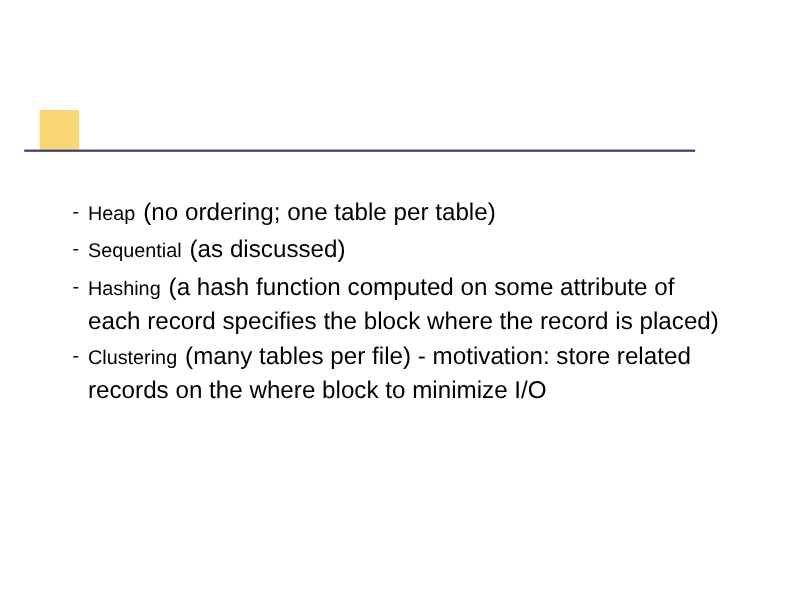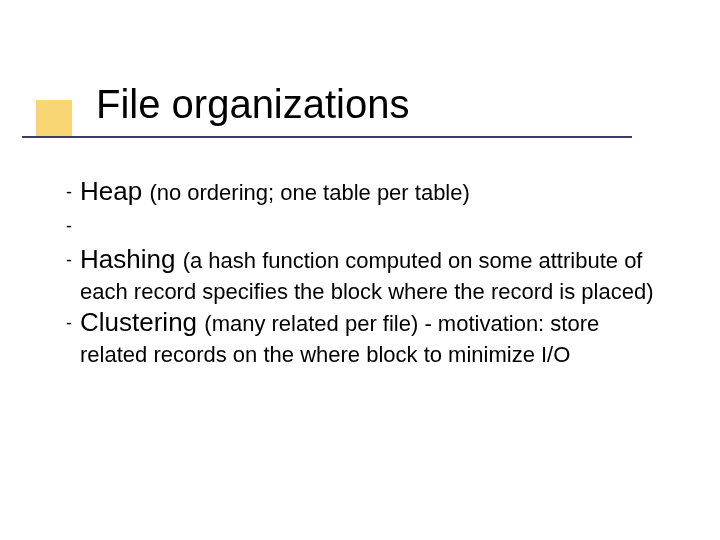--- a/index.html
+++ b/index.html
@@ -63,61 +63,62 @@
     font-size: 18px;
     color: #000;
     line-height: 32px;
   }
   .body {
     font-size: 26px;
     color: #000;
     line-height: 1.18;
   }
   .body .name {
-    font-size: 26px;
+    font-size: 18px;
   }
   .body .paren, .body .note, .body .dash {
     font-size: 22px;
   }
 </style>
 </head>
 <body>
 <div class="slide">
 
   <div class="accent-block"></div>
 
-  <div class="title-wrap">
-    <div class="title">File organizations</div>
-  </div>
   <div class="title-underline"></div>
 
   <div class="content">
 
     <div class="item">
       <div class="bullet">-</div>
       <div class="body">
         <span class="name">Heap</span>
         <span class="paren">(</span><span class="note">no ordering; one table per table</span><span class="paren">)</span>
       </div>
     </div>
 
     <div class="item">
       <div class="bullet">-</div>
+      <div class="body">
+        <span class="name">Sequential</span>
+        <span class="paren">(</span><span class="note">as discussed</span><span class="paren">)</span>
+      </div>
     </div>
 
     <div class="item">
       <div class="bullet">-</div>
       <div class="body">
         <span class="name">Hashing</span>
         <span class="paren">(</span><span class="note">a hash function computed on some attribute of each record specifies the block where the record is placed</span><span class="paren">)</span>
       </div>
     </div>
 
     <div class="item">
       <div class="bullet">-</div>
       <div class="body">
         <span class="name">Clustering</span>
-        <span class="paren">(</span><span class="note">many related per file</span><span class="paren">)</span><span class="dash"> - </span><span class="note">motivation: store related records on the where block to minimize I/O</span>
+        <span class="paren">(</span><span class="note">many tables per file</span><span class="paren">)</span><span class="dash"> - </span><span class="note">motivation: store related records on the where block to minimize I/O</span>
       </div>
     </div>
 
   </div>
 </div>
 
 </body></html>

